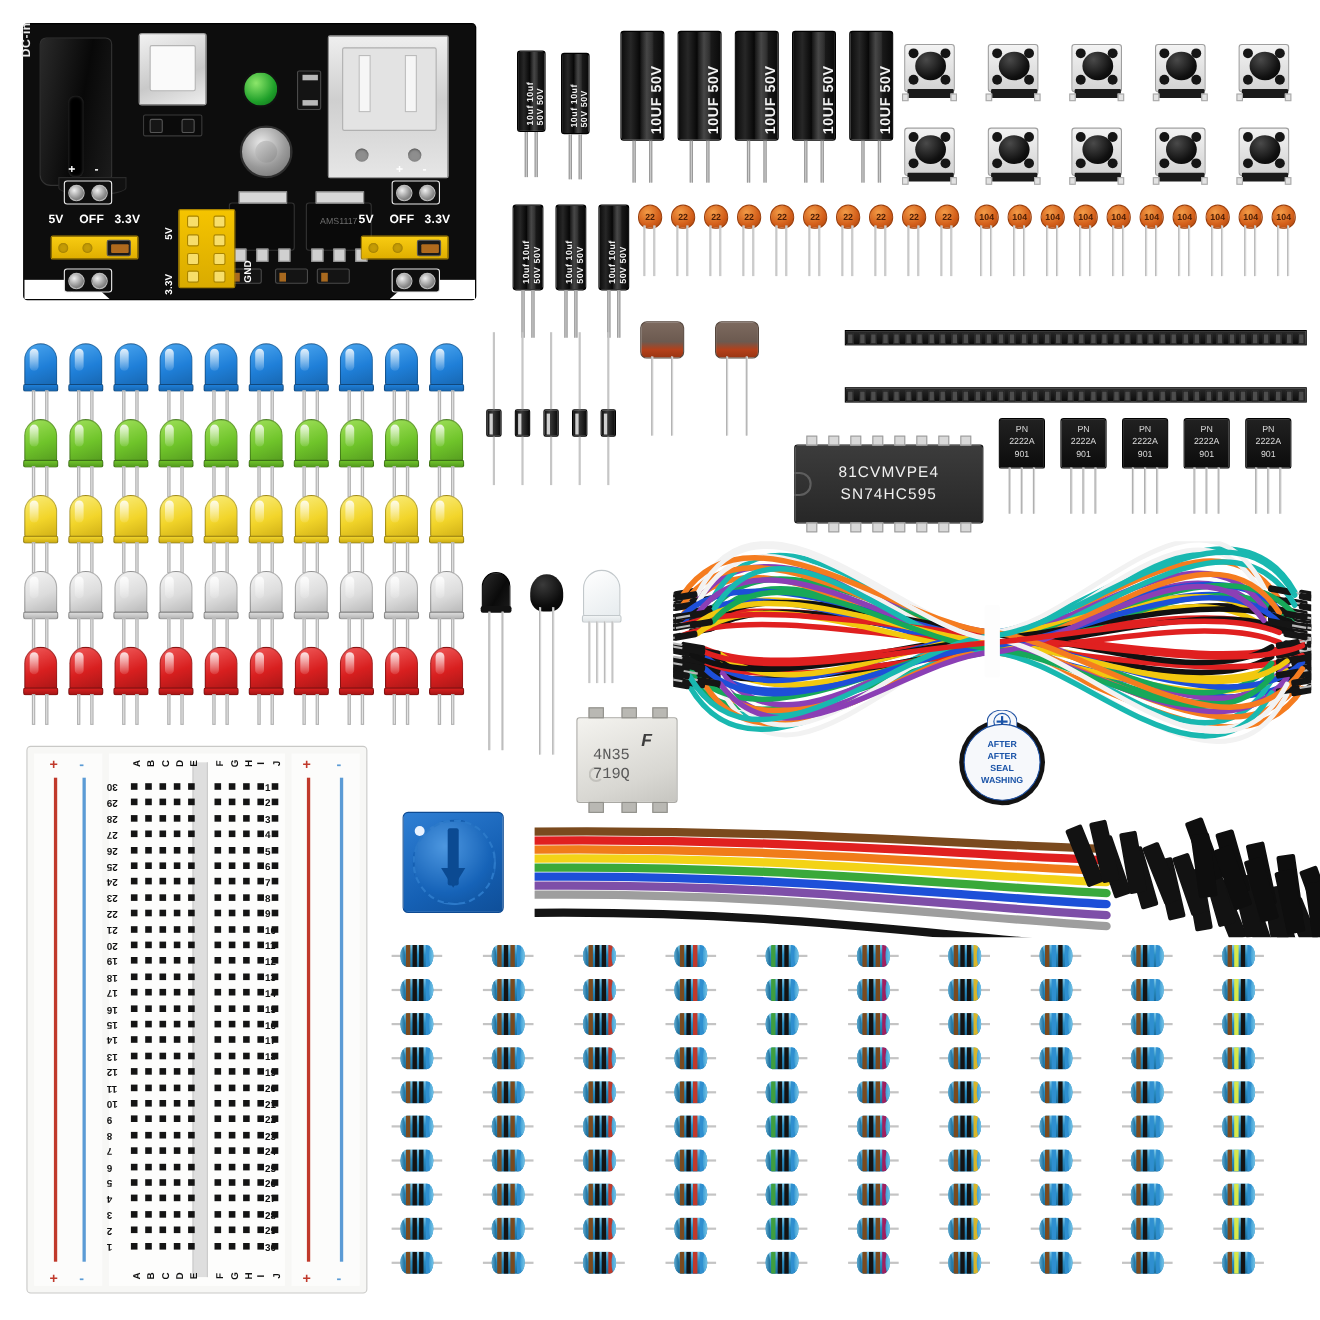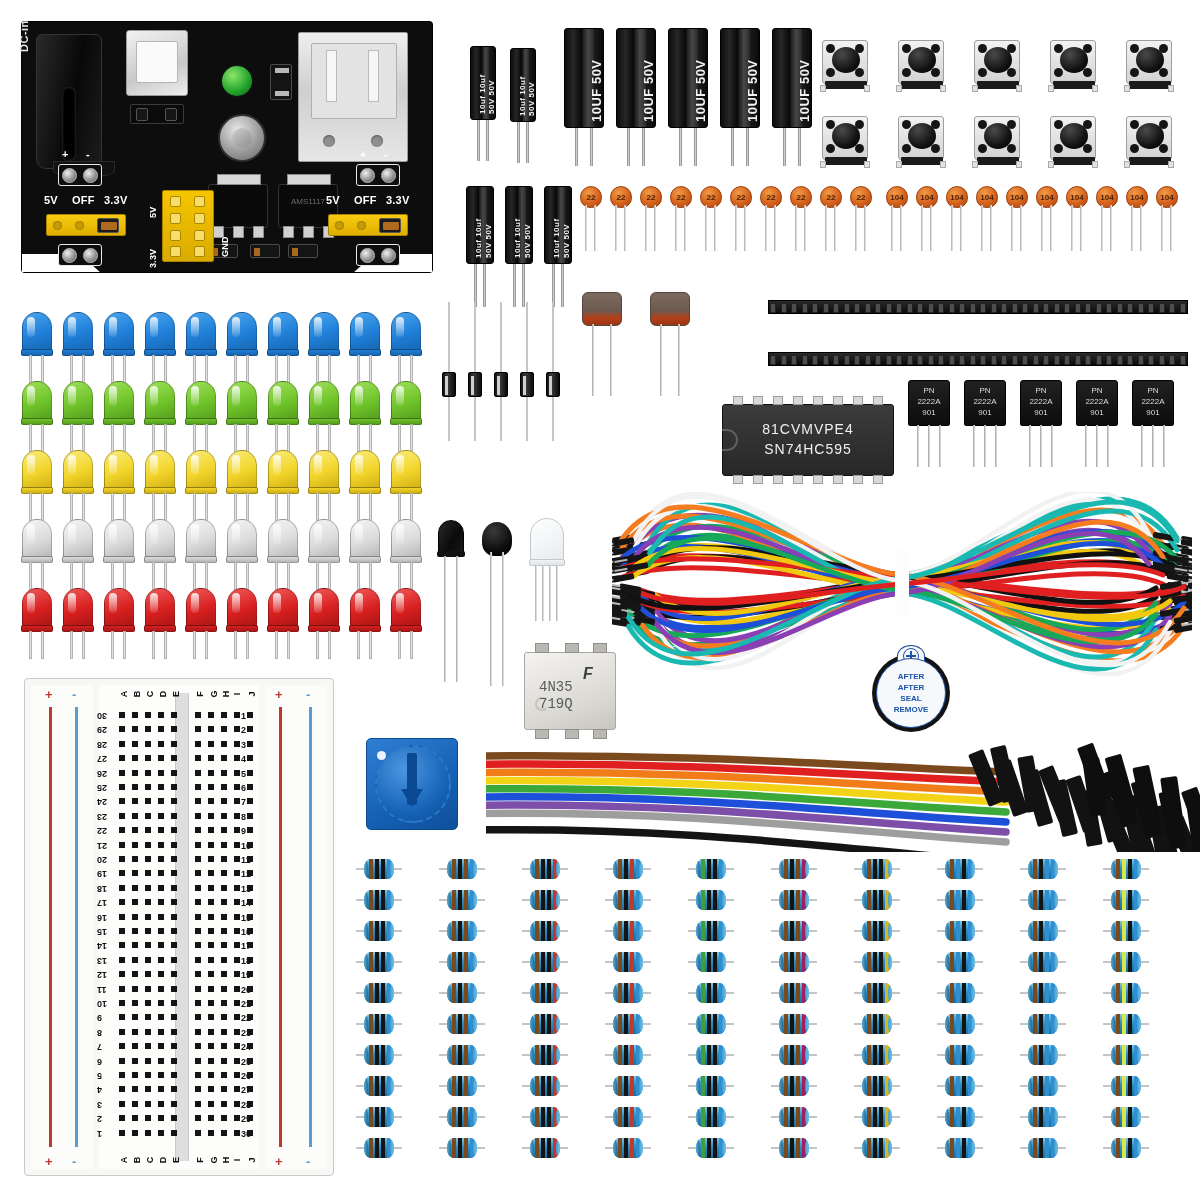--- a/index.html
+++ b/index.html
@@ -1857,21 +1857,21 @@
         <rect x="283" y="58" width="14" height="66" fill="#fdfdfd" rx="2"></rect>
       </svg></div>
 
   <div class="buzzer passive" style="left:872px;top:654px;">
     <div class="pad"></div>
     <div class="plus2"></div>
     <div class="seal">
       <div>AFTER</div>
       <div>AFTER</div>
       <div>SEAL</div>
-      <div>REMOVE</div>
+      <div>WASHING</div>
     </div>
   </div>
 
   <div class="pot" style="left:366px;top:738px;">
     <div class="dial"></div>
     <div class="slot"></div>
     <div class="arrow"></div>
     <div class="dot"></div>
   </div>
 

